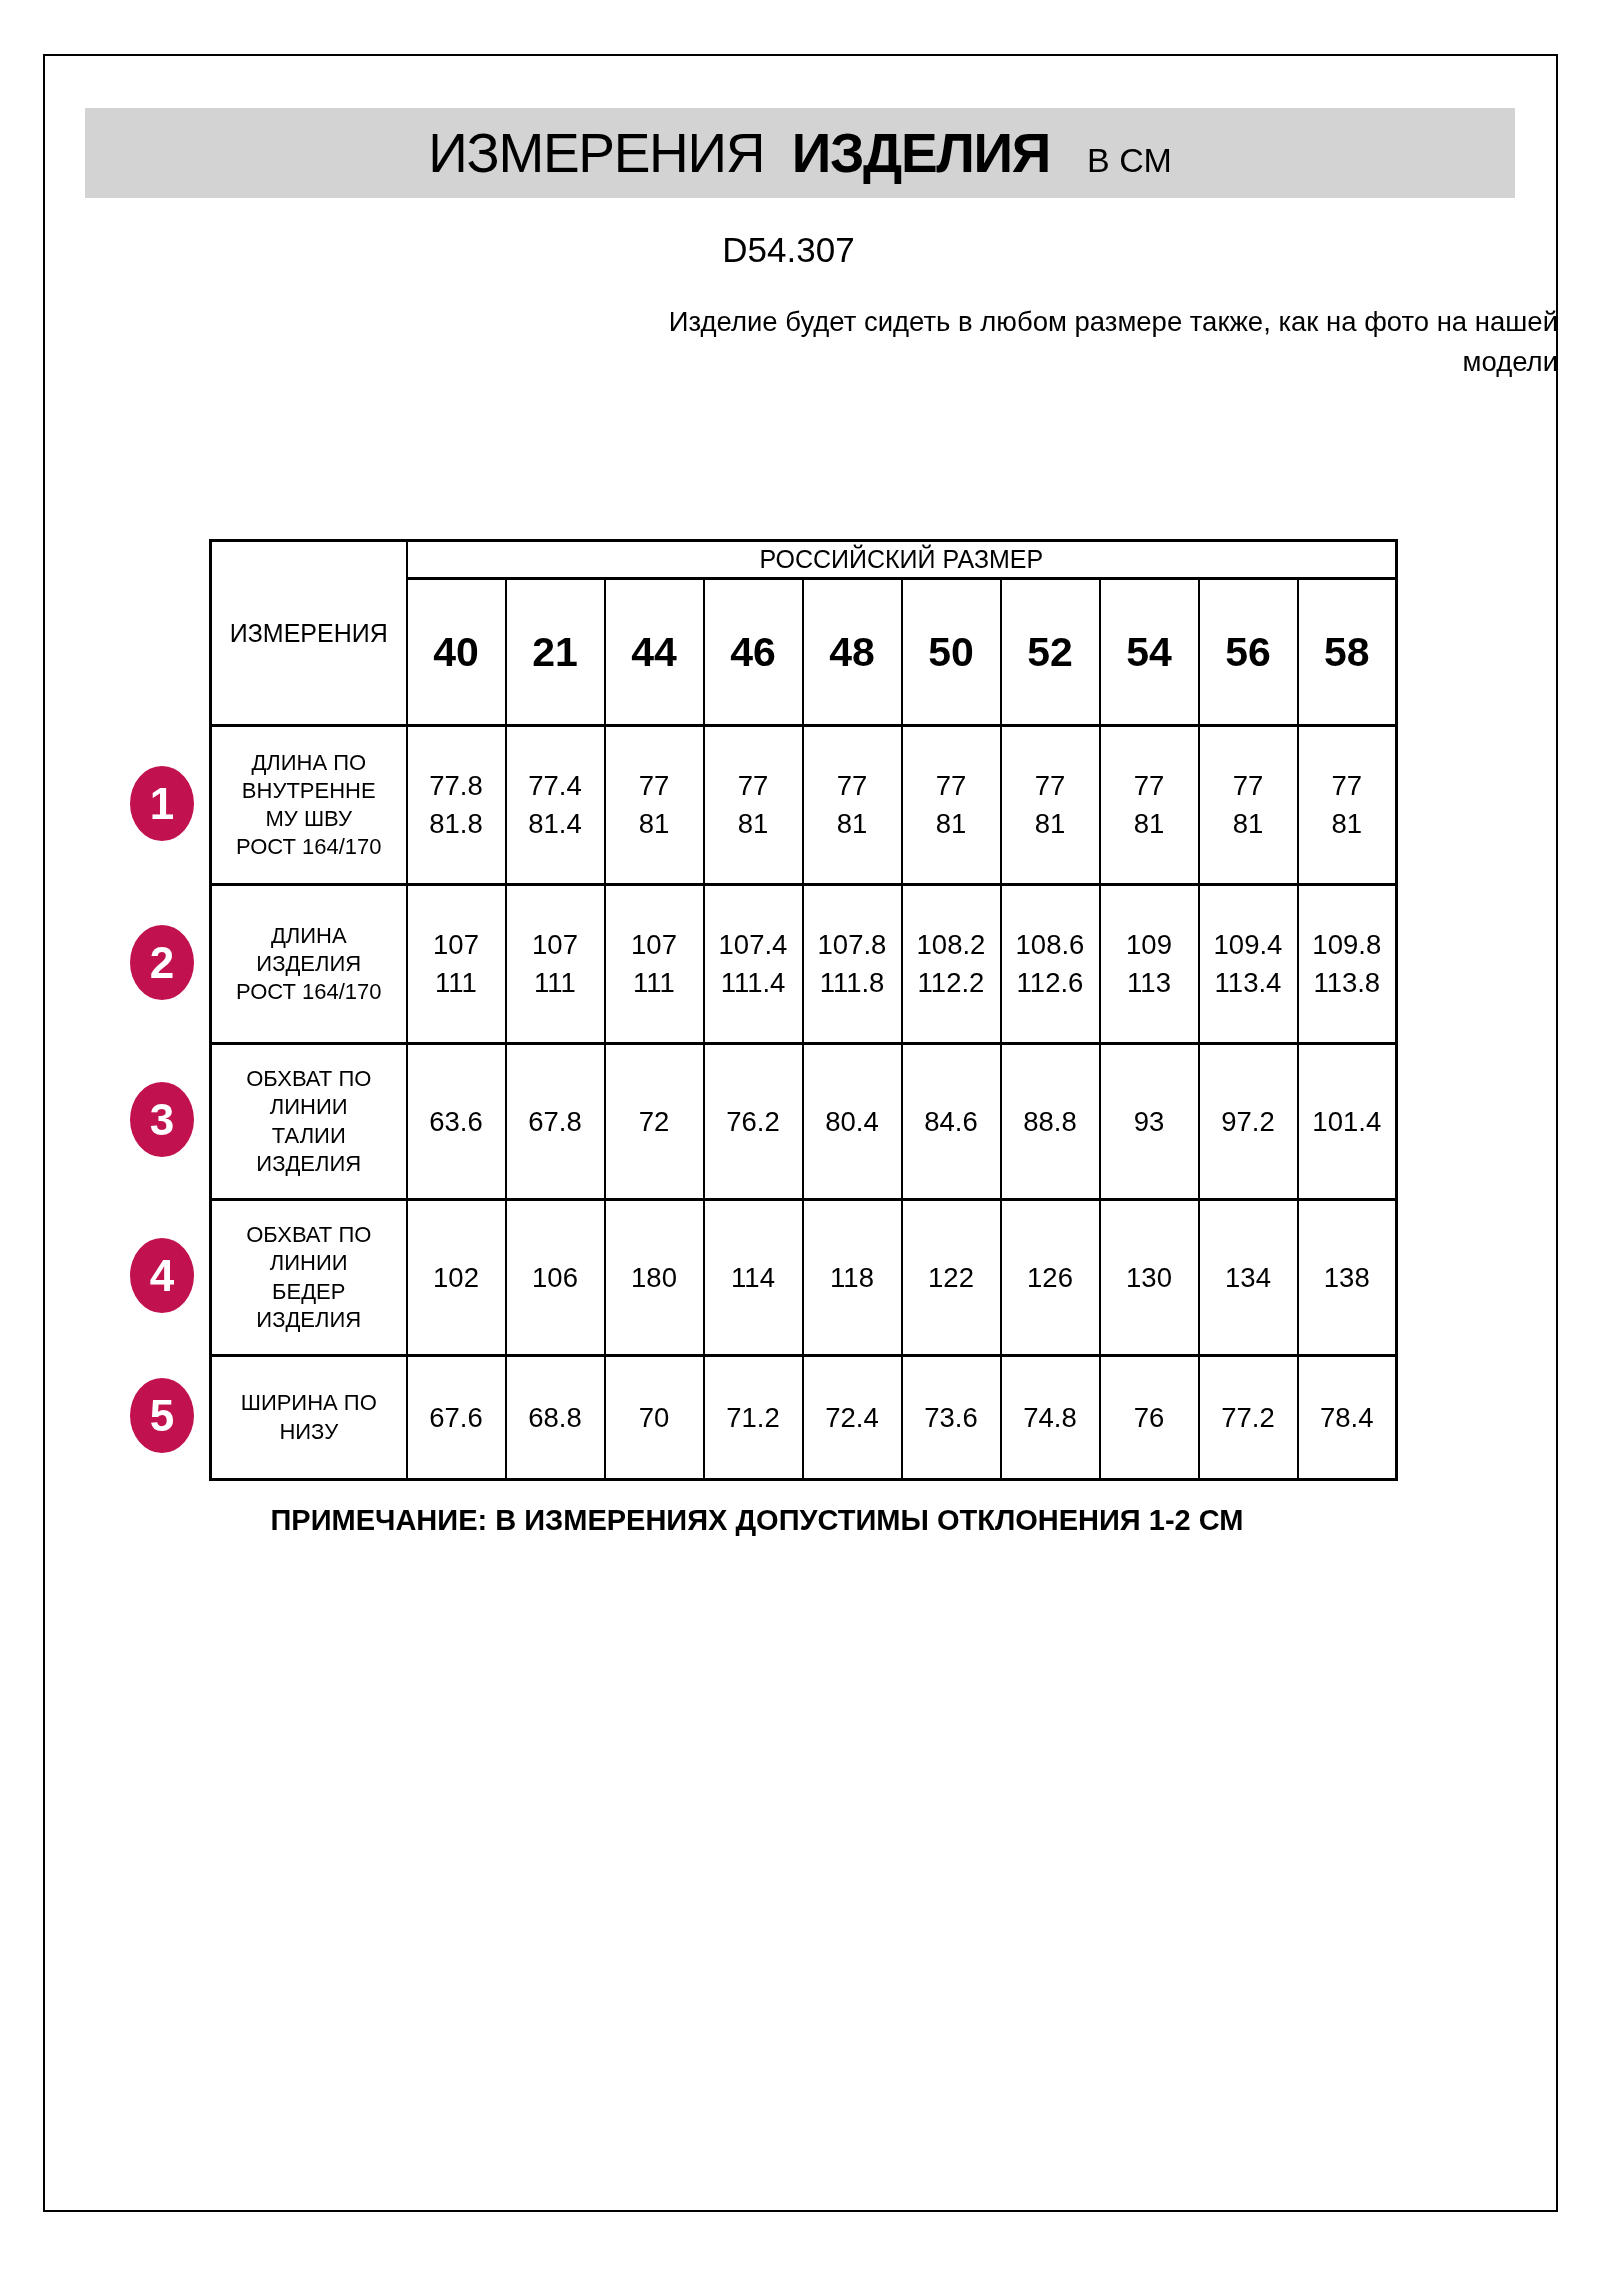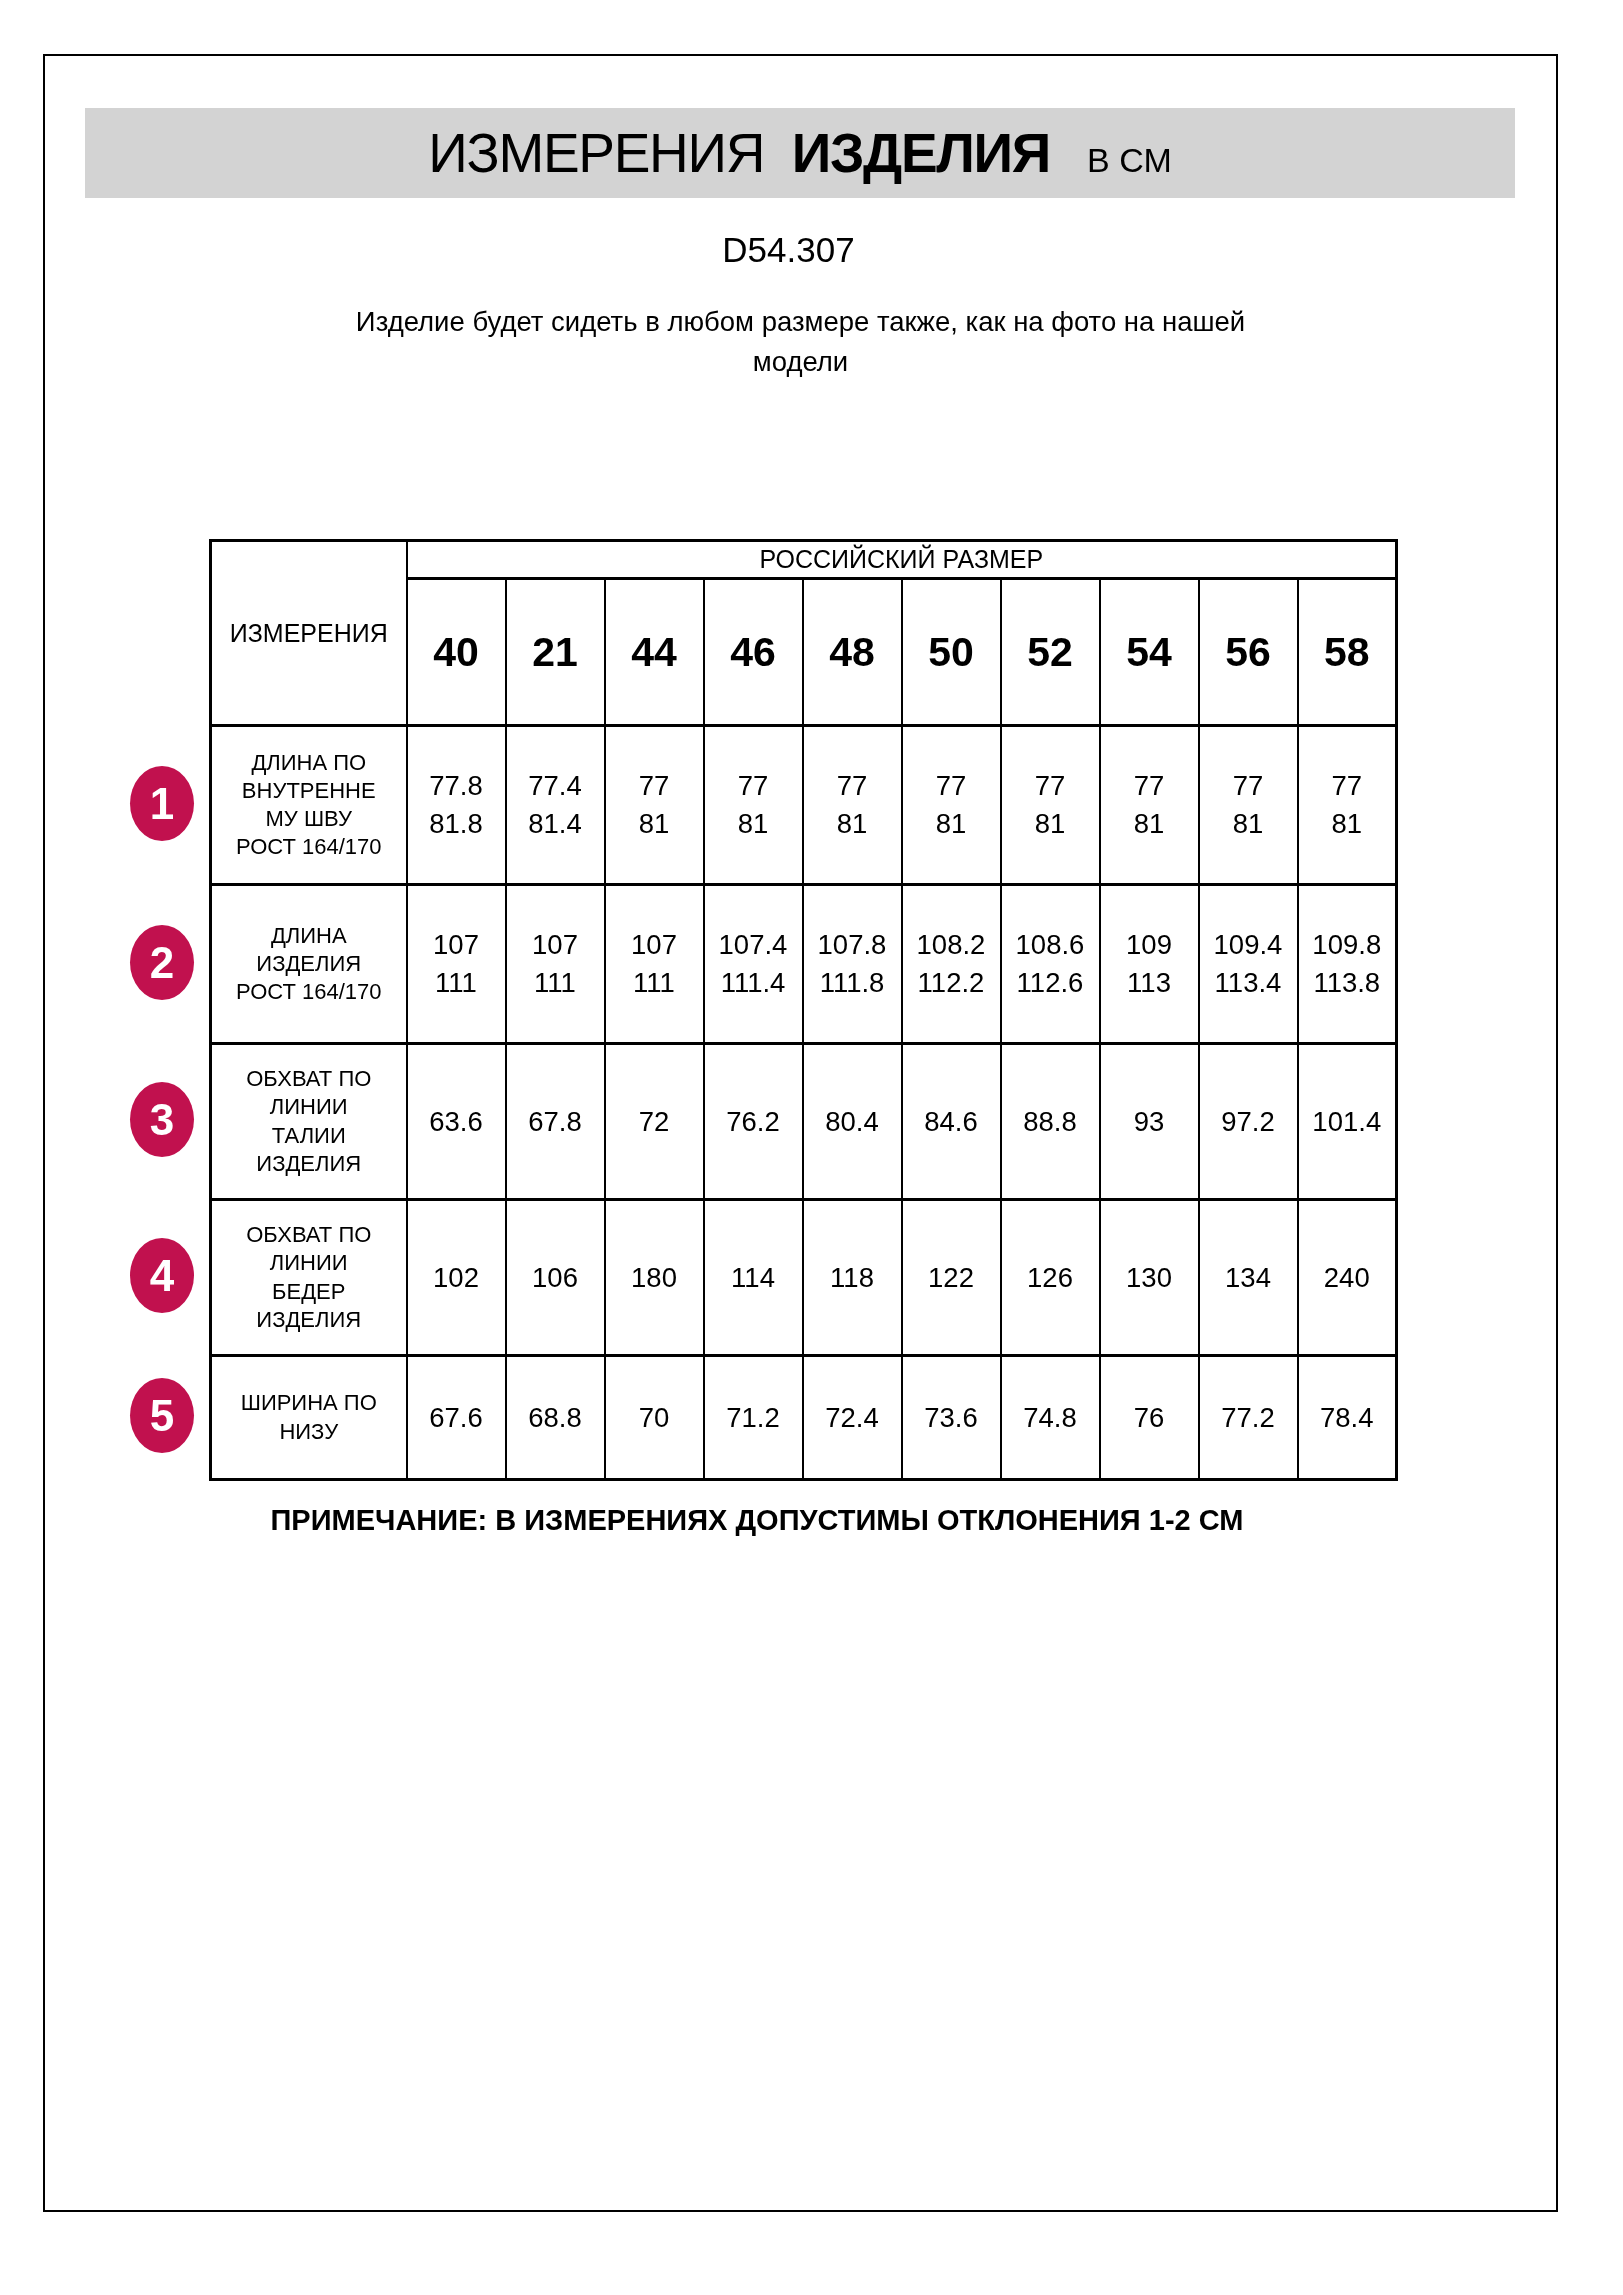--- a/index.html
+++ b/index.html
@@ -38,21 +38,21 @@
     position: absolute;
     left: 31px; top: 230px;
     width: 1515px;
     text-align: center;
     font-size: 35px;
   }
   .subtitle {
     position: absolute;
     left: 43px; top: 302px;
     width: 1515px;
-    text-align: center;
+    text-align: right;
     font-size: 27.5px;
     line-height: 1.45;
   }
 
   .size-table {
     position: absolute;
     left: 209px; top: 539px;
     width: 1182px;
     border-collapse: collapse;
     table-layout: fixed;
@@ -240,21 +240,21 @@
 ИЗДЕЛИЯ</td>
         <td class="value-cell">102</td>
         <td class="value-cell">106</td>
         <td class="value-cell">180</td>
         <td class="value-cell">114</td>
         <td class="value-cell">118</td>
         <td class="value-cell">122</td>
         <td class="value-cell">126</td>
         <td class="value-cell">130</td>
         <td class="value-cell">134</td>
-        <td class="value-cell">240</td>
+        <td class="value-cell">138</td>
       </tr>
 
       <tr class="data-row r5">
         <td class="label-cell">ШИРИНА ПО
 НИЗУ</td>
         <td class="value-cell">67.6</td>
         <td class="value-cell">68.8</td>
         <td class="value-cell">70</td>
         <td class="value-cell">71.2</td>
         <td class="value-cell">72.4</td>

